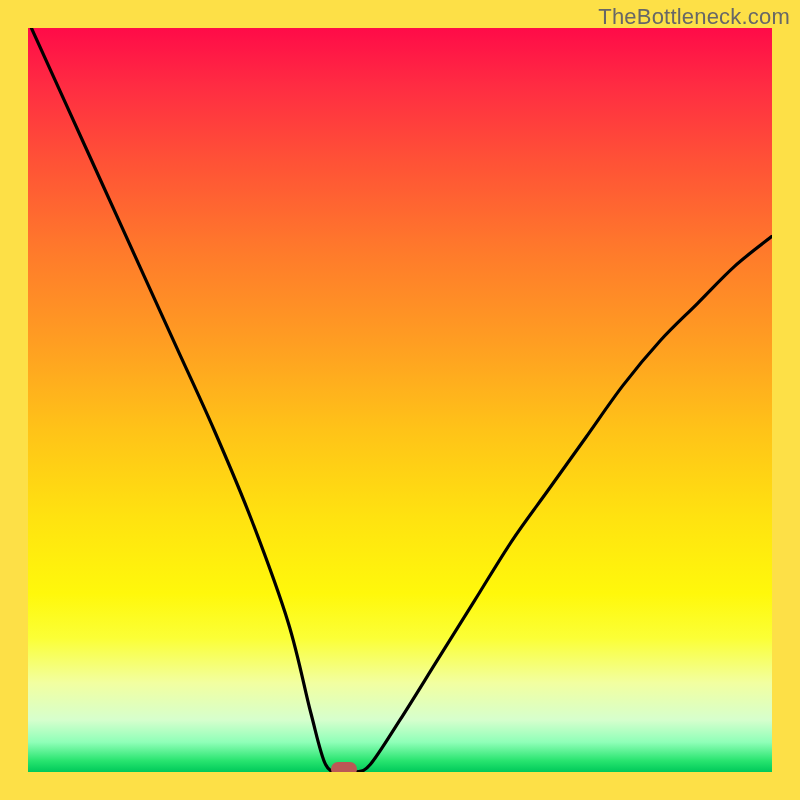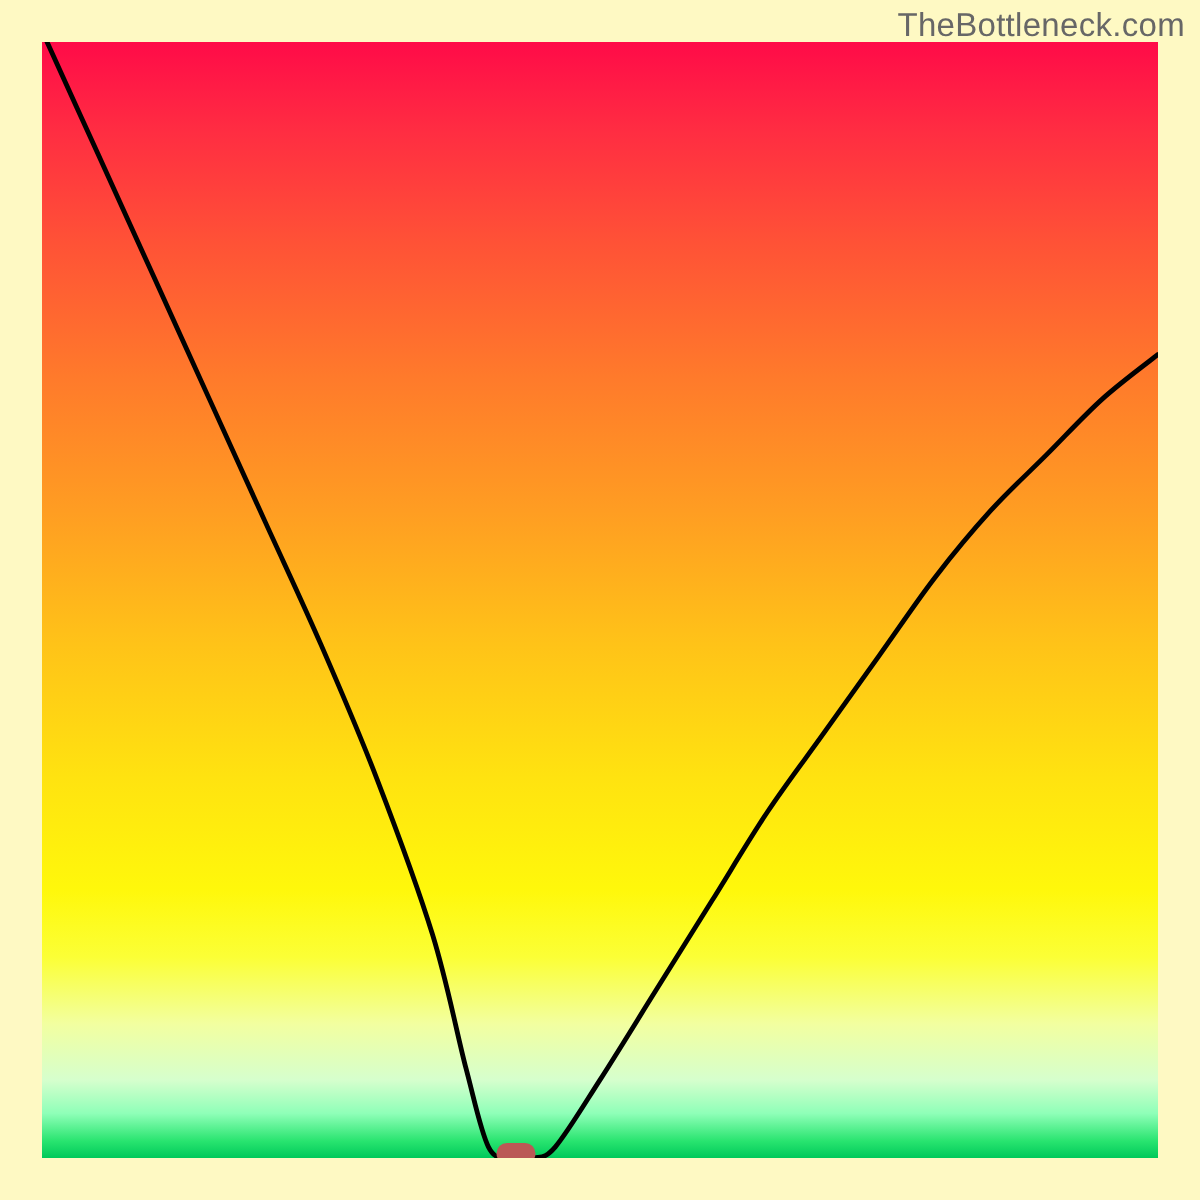--- a/index.html
+++ b/index.html
@@ -10,21 +10,21 @@
     background: #000000;
     overflow: hidden;
     font-family: Arial, Helvetica, sans-serif;
   }
   .frame {
     position: absolute;
     top: 0;
     left: 0;
     width: 800px;
     height: 800px;
-    background: #fef9c3;
+    background: #fde047;
   }
   .plot-area {
     position: absolute;
     top: 28px;
     left: 28px;
     width: 744px;
     height: 744px;
     overflow: hidden;
   }
   .gradient-bg {

